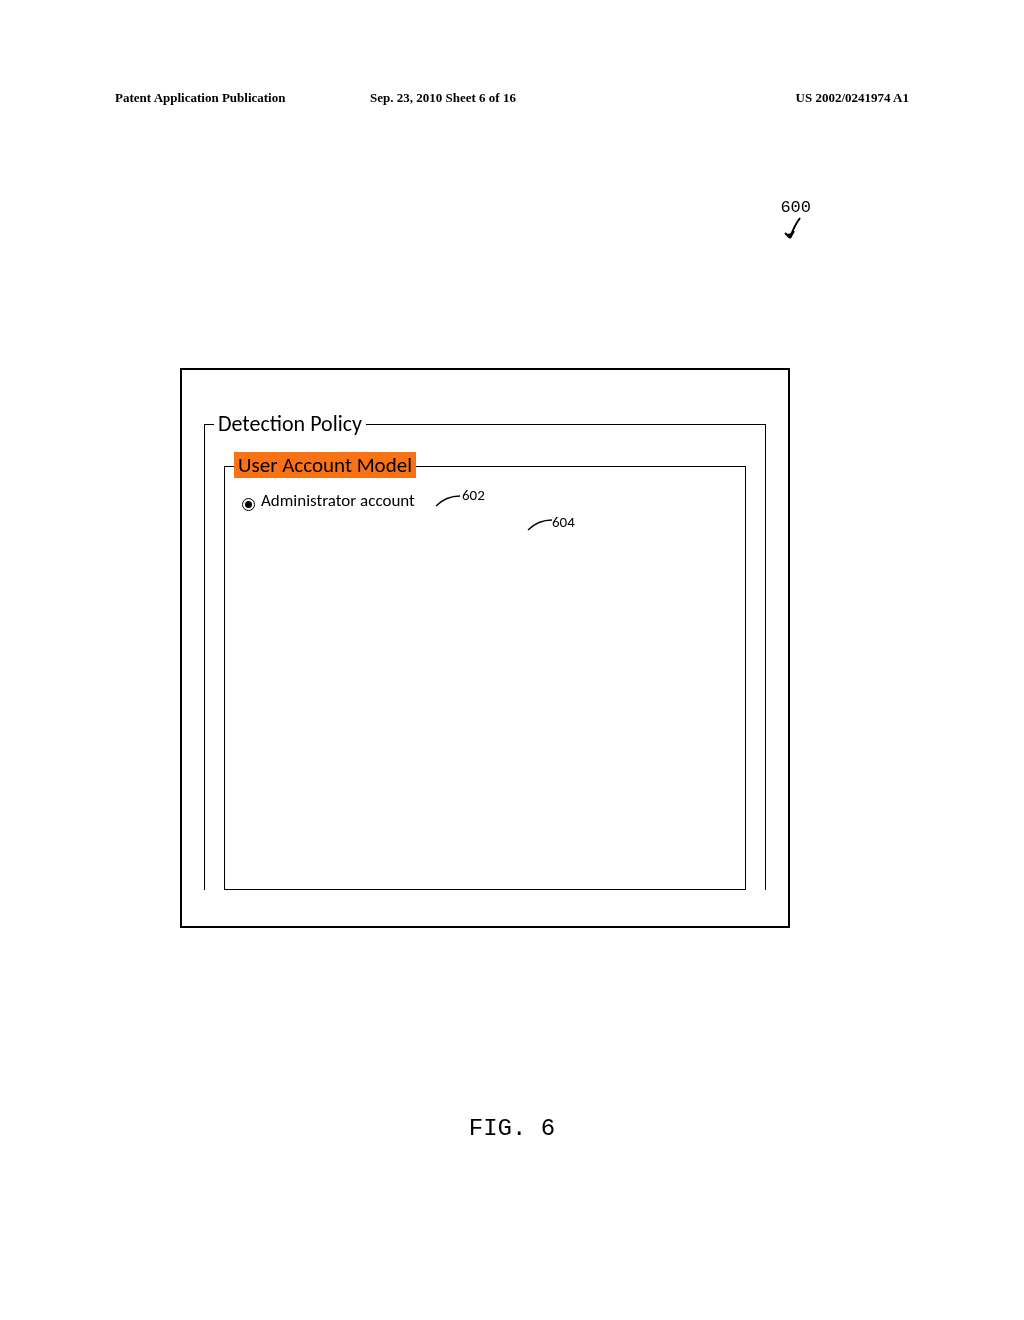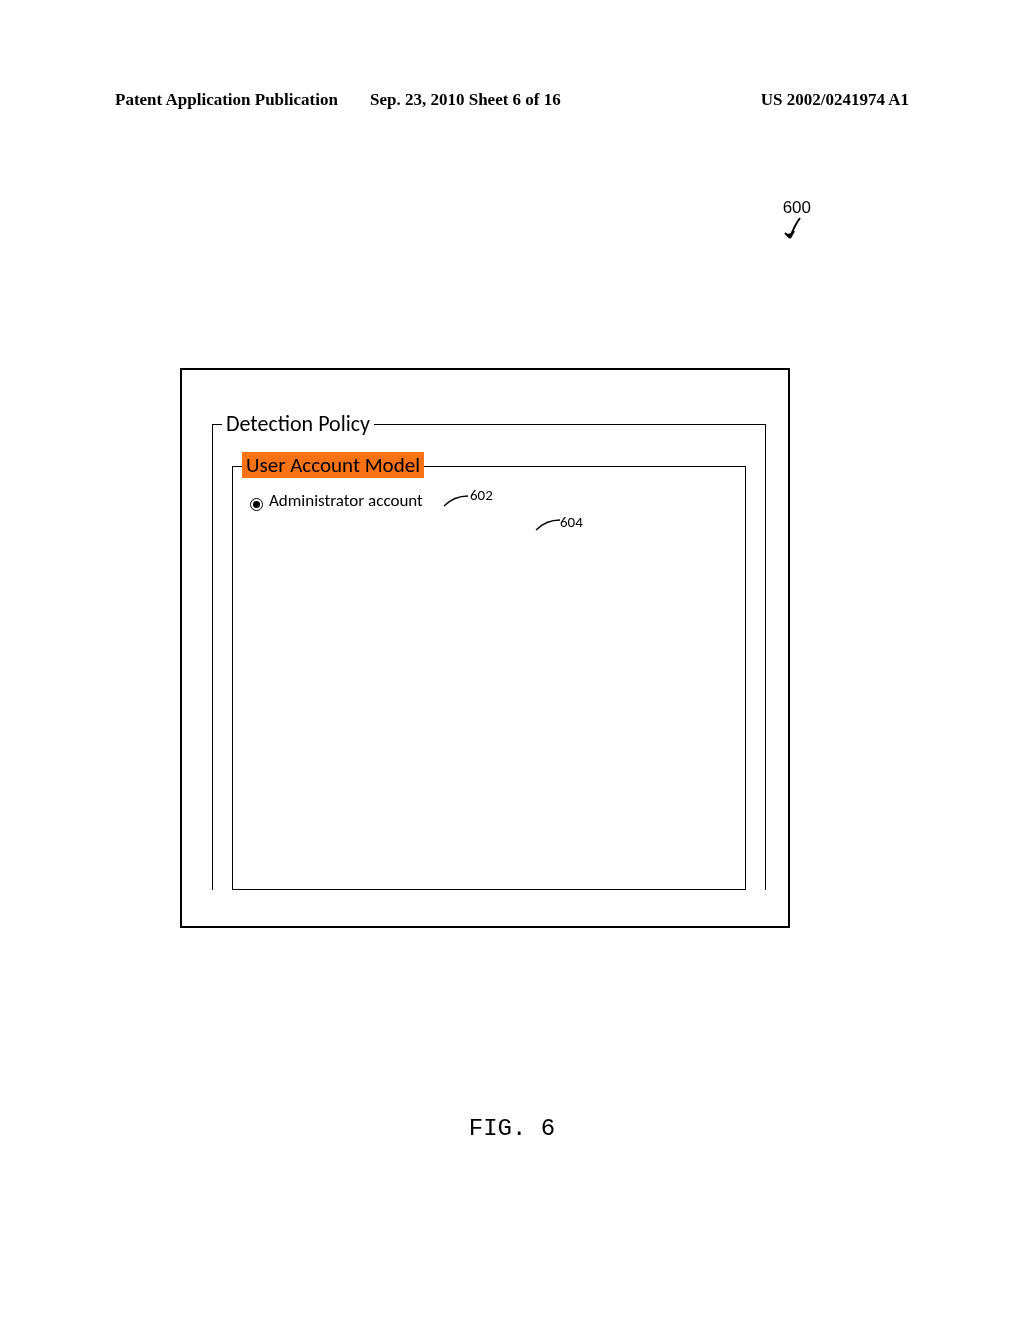--- a/index.html
+++ b/index.html
@@ -15,61 +15,61 @@
       position: relative;
     }
     .header {
       position: absolute;
       top: 90px;
       left: 0;
       right: 0;
       display: flex;
       justify-content: space-between;
       padding: 0 115px 0 115px;
-      font-size: 17px;
+      font-size: 13px;
       font-weight: bold;
     }
     .header-left {
       font-family: "Times New Roman", serif;
     }
     .header-center {
       font-family: "Times New Roman", serif;
       position: absolute;
       left: 370px;
     }
     .header-right {
       font-family: "Times New Roman", serif;
     }
     .ref-marker {
       position: absolute;
       top: 198px;
       right: 213px;
       font-size: 17px;
-      font-family: Liberation Sans, sans-serif;
+      font-family: Liberation Mono, monospace;
       text-align: center;
     }
     .ref-arrow {
       position: absolute;
       top: 216px;
       right: 218px;
     }
     .ref-arrow svg {
       display: block;
     }
     .outer-box {
       position: absolute;
       top: 368px;
       left: 180px;
       width: 610px;
       height: 560px;
       border: 2px solid black;
       padding-top: 40px;
     }
     .fieldset-outer {
-      margin-left: 30px;
+      margin-left: 22px;
       margin-right: 22px;
       height: 480px;
       position: relative;
     }
     .fieldset-outer-border {
       position: absolute;
       top: 14px;
       left: 0;
       right: 0;
       bottom: 0;

